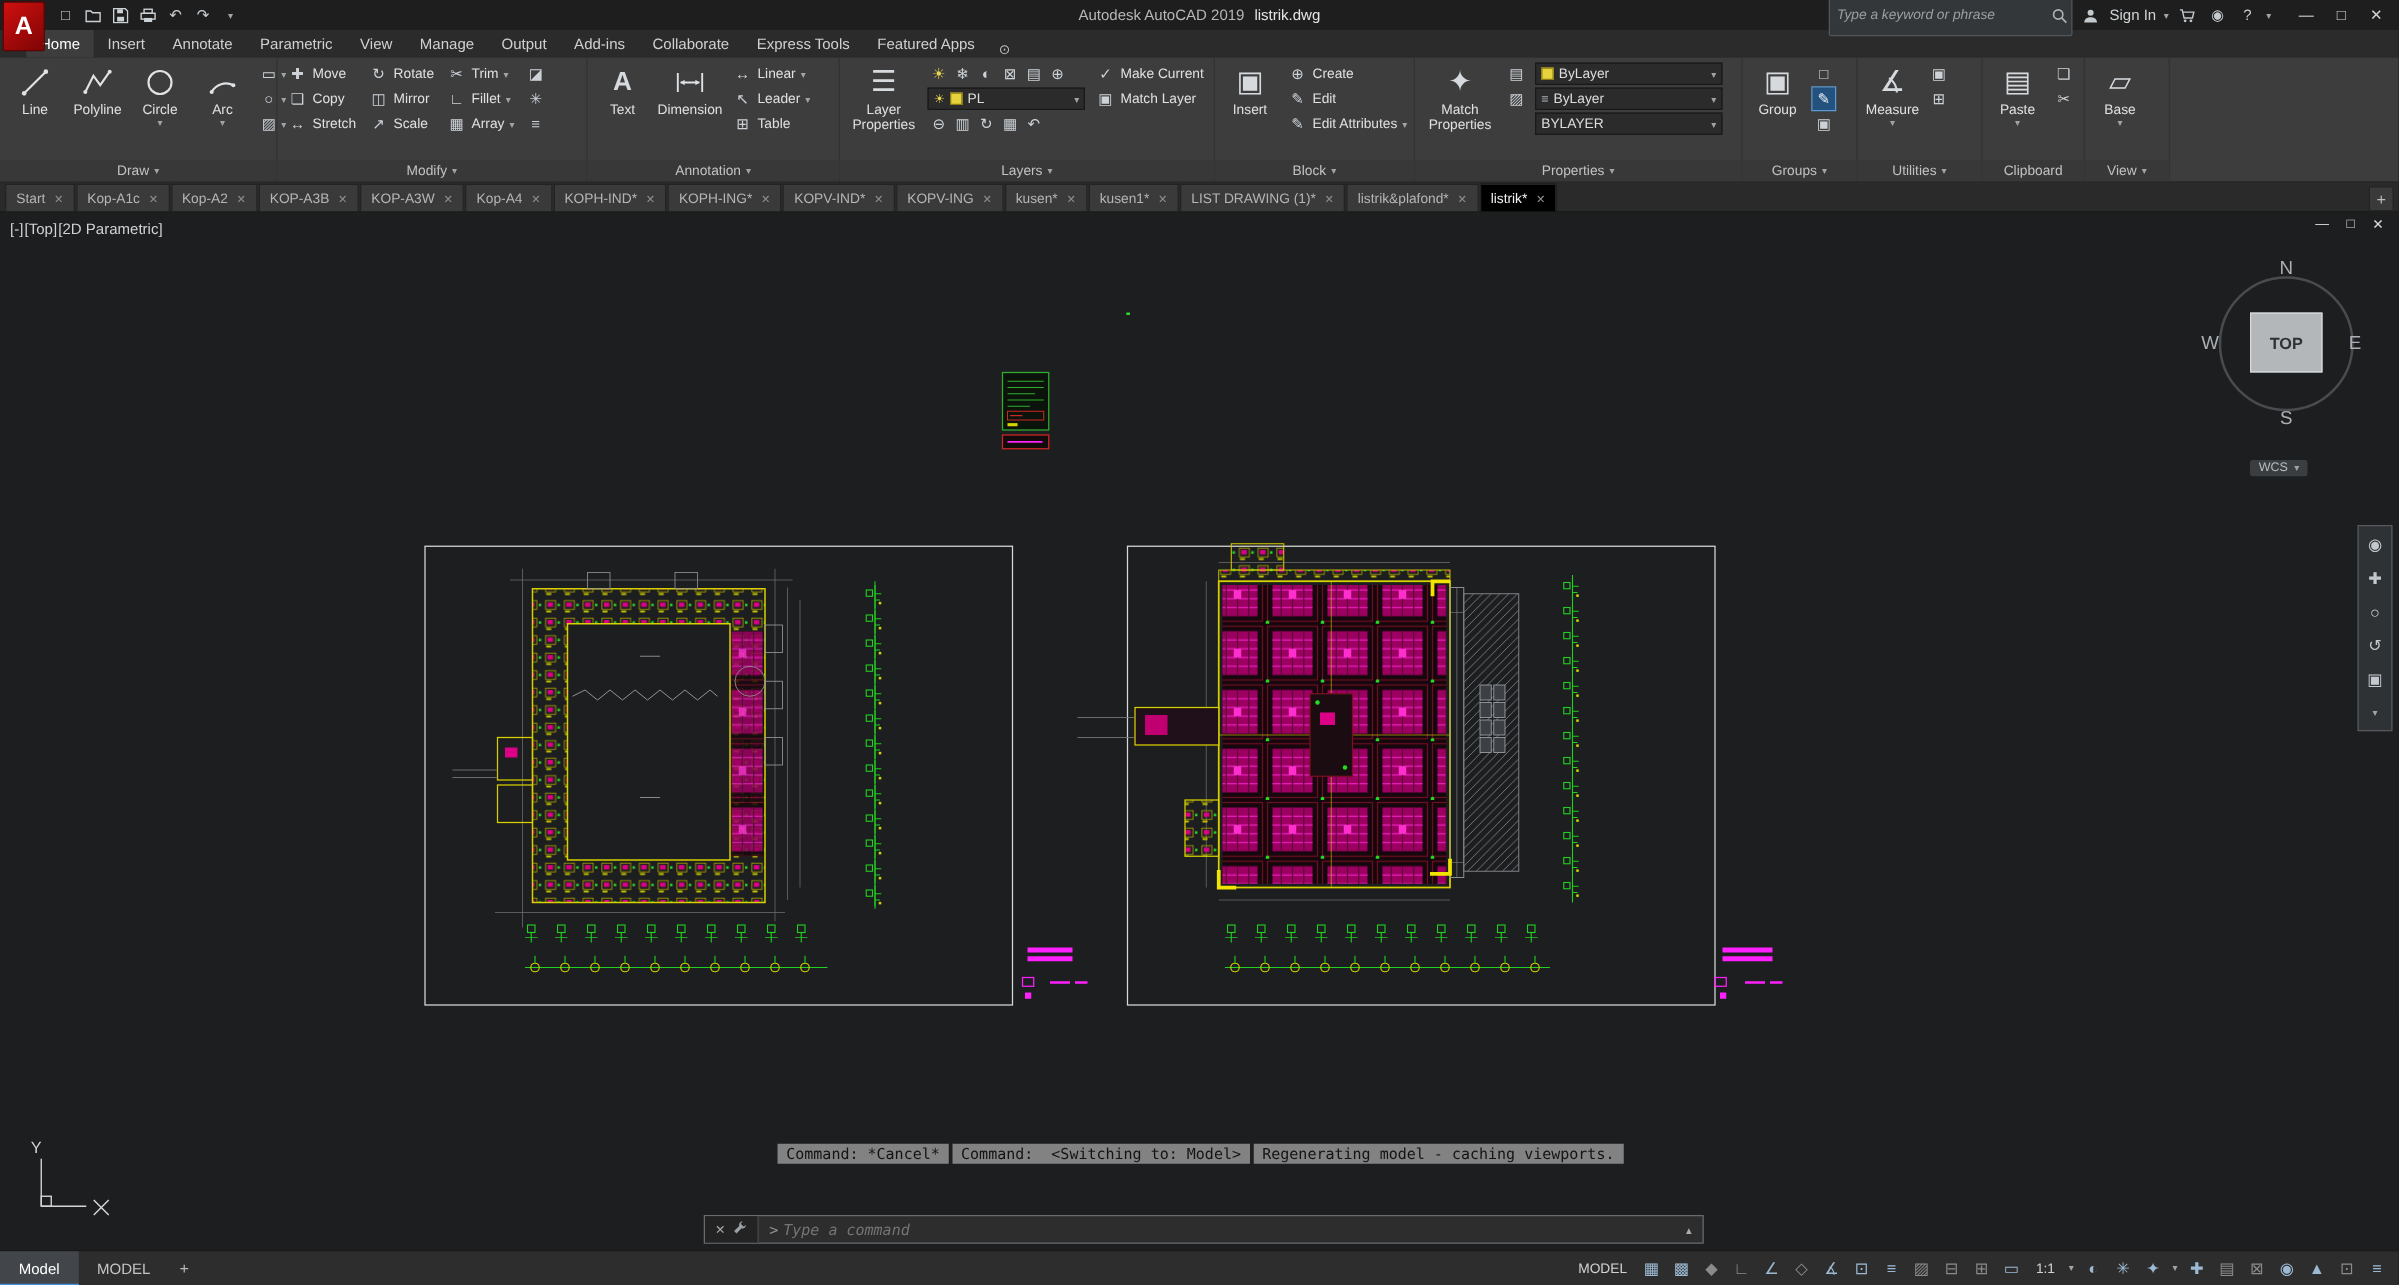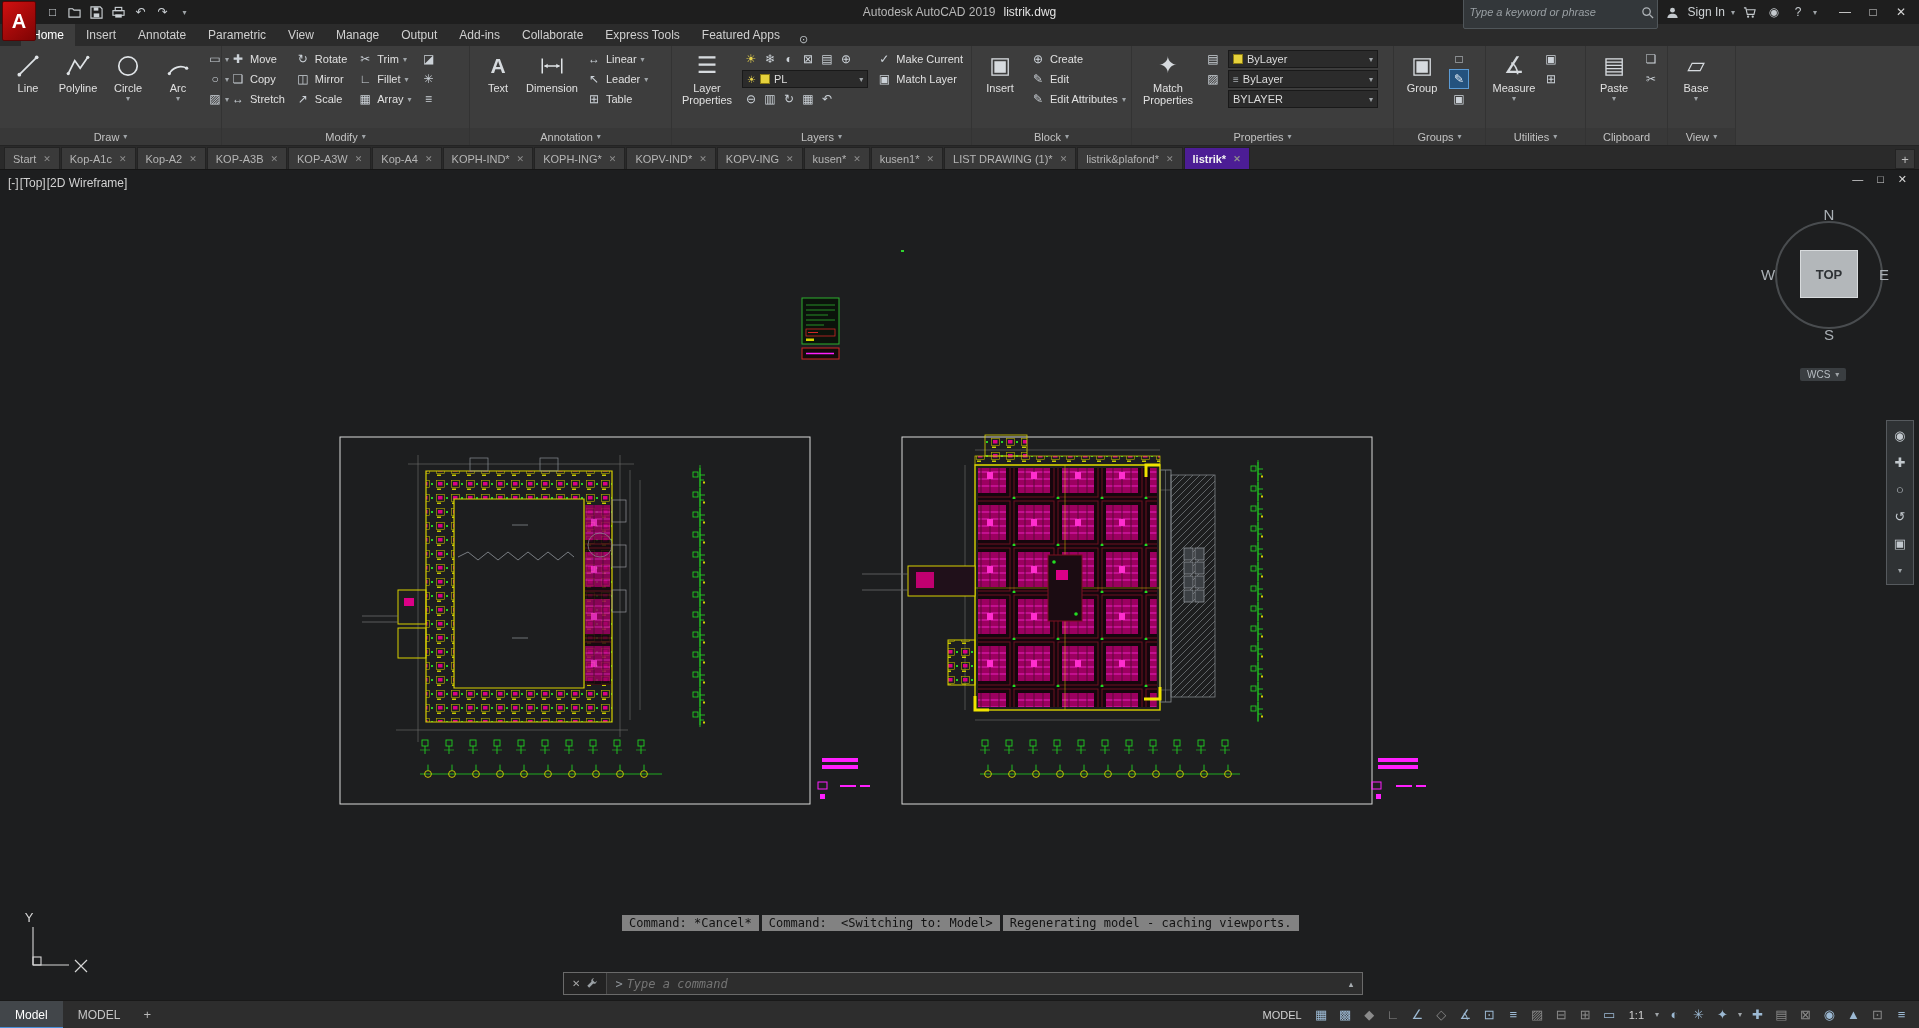--- a/index.html
+++ b/index.html
@@ -67,21 +67,21 @@
   .sw-yellow { background:#e6d23c; border:1px solid #8c7c14; }
   .combo .cspace { flex:1; }
   .yellow { color:#e8d44d; }
 
   
   .file-tabs { height:24px; background:#2a2a2a; display:flex; align-items:flex-end; gap:1px;
     padding:0 4px; border-bottom:1px solid #161616; }
   .ftab { height:22px; background:#3a3a3a; color:#b5b5b5; font-size:11px; display:flex;
     align-items:center; gap:7px; padding:0 8px; border:1px solid #232323; border-bottom:0; white-space:nowrap;margin-top:36px; }
   .ftab .x { font-size:9px; color:#8d8d8d; }
-  .ftab.active { background:#4c1d95; color:#f2f2f2;font-weight:bold; }
+  .ftab.active { background:#000000; color:#f2f2f2; }
   .ftab-plus { margin-left:auto; width:20px; height:20px; display:flex; align-items:center;
     justify-content:center; color:#bdbdbd; font-size:13px; background:#3a3a3a; border:1px solid #232323; }
 
   
   .canvas { height:830px; position:relative; background:#1d1e1f; overflow:hidden; }
   svg.cad { position:absolute; inset:0; display:block; }
   .vp-label { position:absolute; left:8px; top:6px; font-size:12px; color:#d2d2d2; display:flex; gap:1px; z-index:3; }
   .canvas-winctl { position:absolute; right:12px; top:3px; display:flex; gap:14px; color:#d8d8d8;
     font-size:11px; z-index:3; }
 
@@ -647,21 +647,21 @@
         <span class="x">✕</span>
       </span>
     <span class="ftab-plus">+</span>
   </div>
 
   <div class="canvas">
 
     <div class="vp-label">
       <span>[-]</span>
       <span>[Top]</span>
-      <span>[2D Wireframe]</span>
+      <span>[2D Parametric]</span>
     </div>
 
     <div class="canvas-winctl">
       <span>—</span>
       <span>□</span>
       <span>✕</span>
     </div>
 
     <div class="viewcube">
       <div class="vc-ring"></div>

